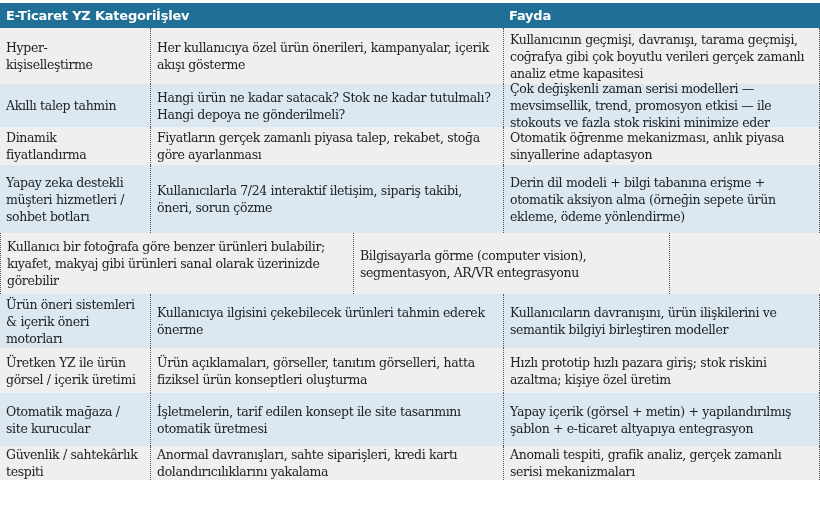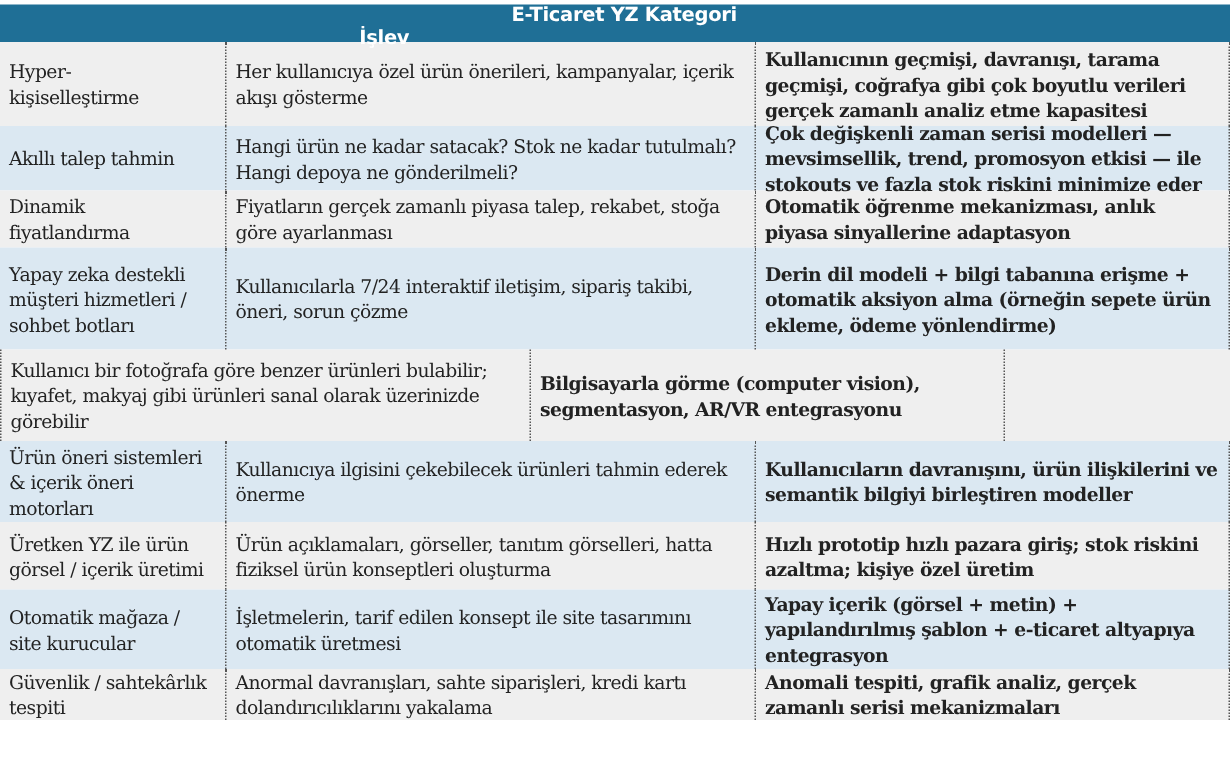--- a/index.html
+++ b/index.html
@@ -21,21 +21,20 @@
   }
   .header {
     display: flex;
     height: 25px;
     background: #1f6f96;
     color: #ffffff;
     font-family: "DejaVu Sans", sans-serif;
     font-weight: bold;
     font-size: 13px;
     align-items: center;
-    flex-direction: column;
   }
   .header .cell {
     padding: 0 6px;
     white-space: nowrap;
     letter-spacing: -0.2px;
   }
   .col1 { width: 150px; box-sizing: border-box; }
   .col2 { width: 353px; box-sizing: border-box; }
   .col3 { width: 317px; box-sizing: border-box; }
   .row {
@@ -51,33 +50,33 @@
   .row .cell {
     padding: 0 6px;
     display: flex;
     align-items: center;
   }
   .row .cell.col2, .row .cell.col3 {
     border-left: 1px dotted #555;
   }
   .row .cell.col3 {
     border-right: 1px dotted #555;
-    font-weight: bold;
   }
   .row .cell span {
     display: block;
   }
 </style>
 </head>
 <body>
 
 <div class="table">
   <div class="header">
     <div class="cell col1">E-Ticaret YZ Kategori</div>
     <div class="cell col2">İşlev</div>
+    <div class="cell col3">Fayda</div>
   </div>
 
   <div class="row gray" style="height:56px">
     <div class="cell col1">
         <span style="width:110px">Hyper-kişiselleştirme</span>
       </div>
     <div class="cell col2">
         <span>Her kullanıcıya özel ürün önerileri, kampanyalar, içerik akışı gösterme</span>
       </div>
     <div class="cell col3">

